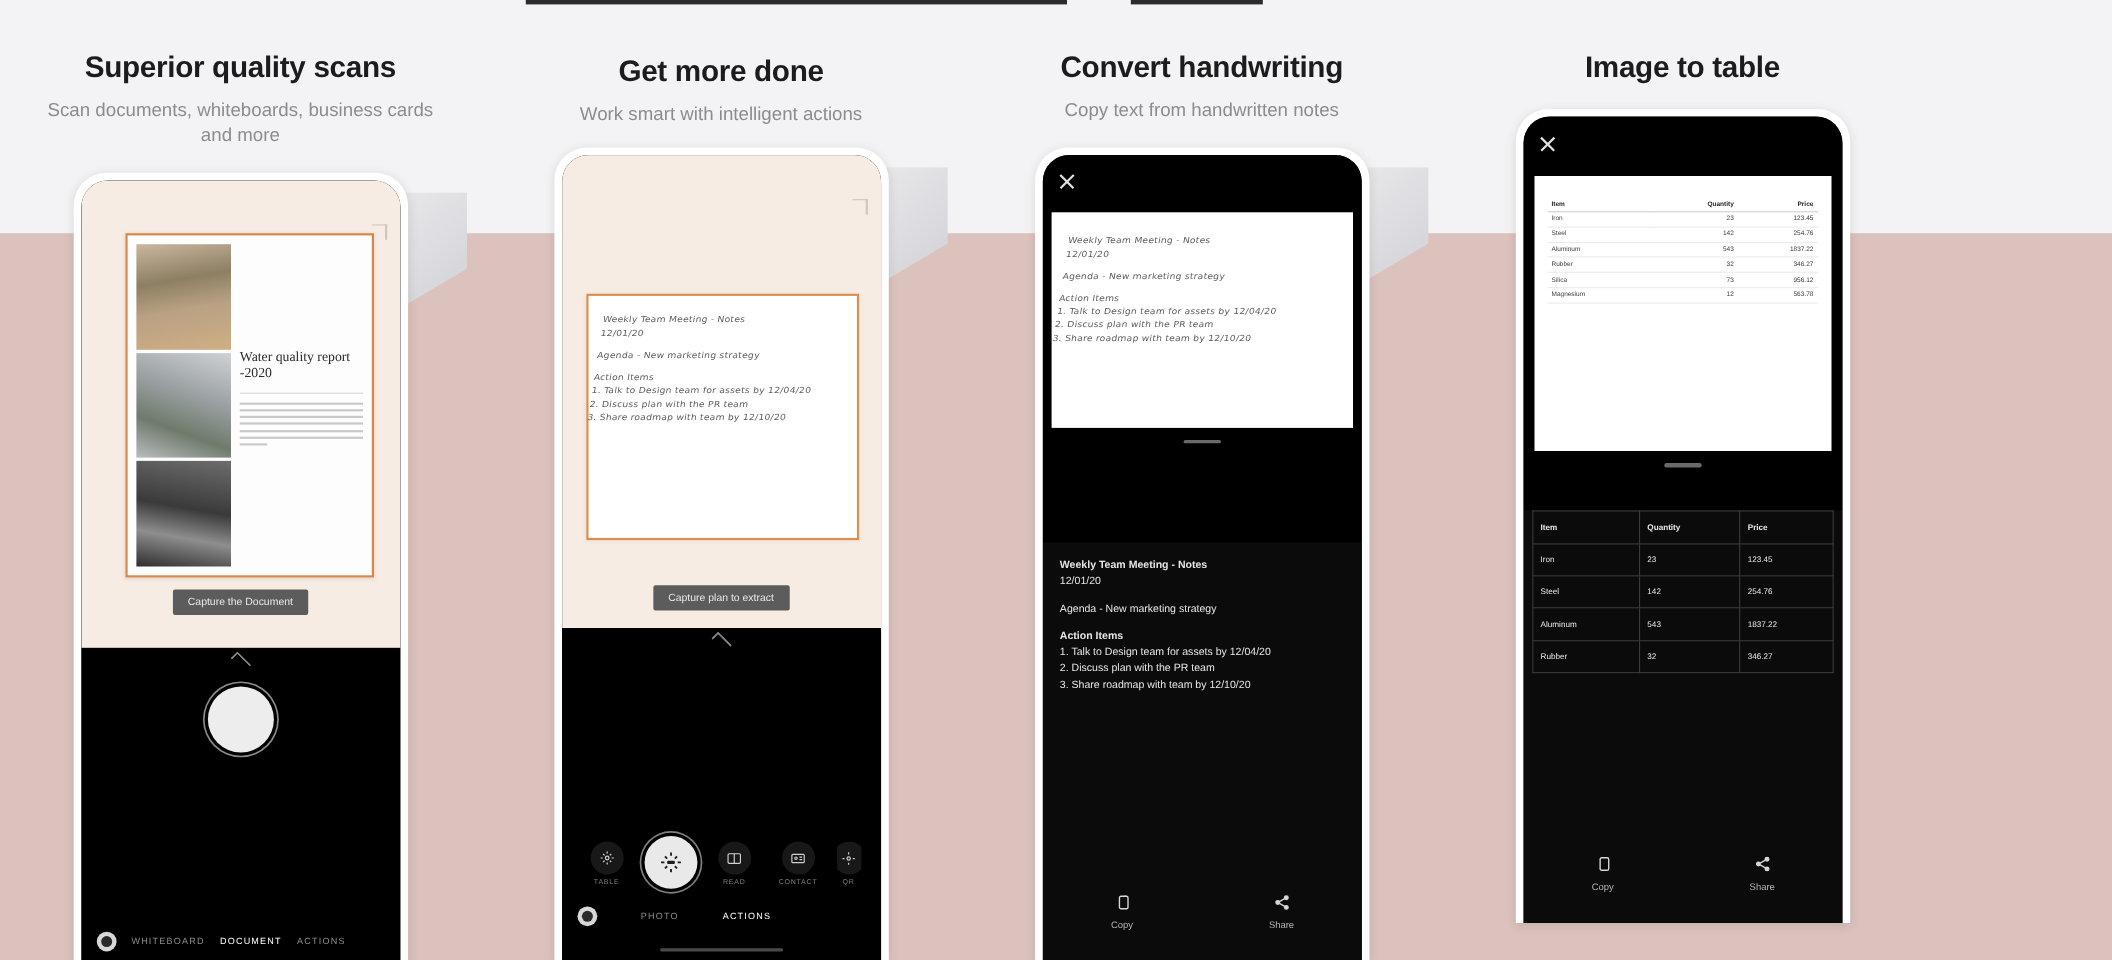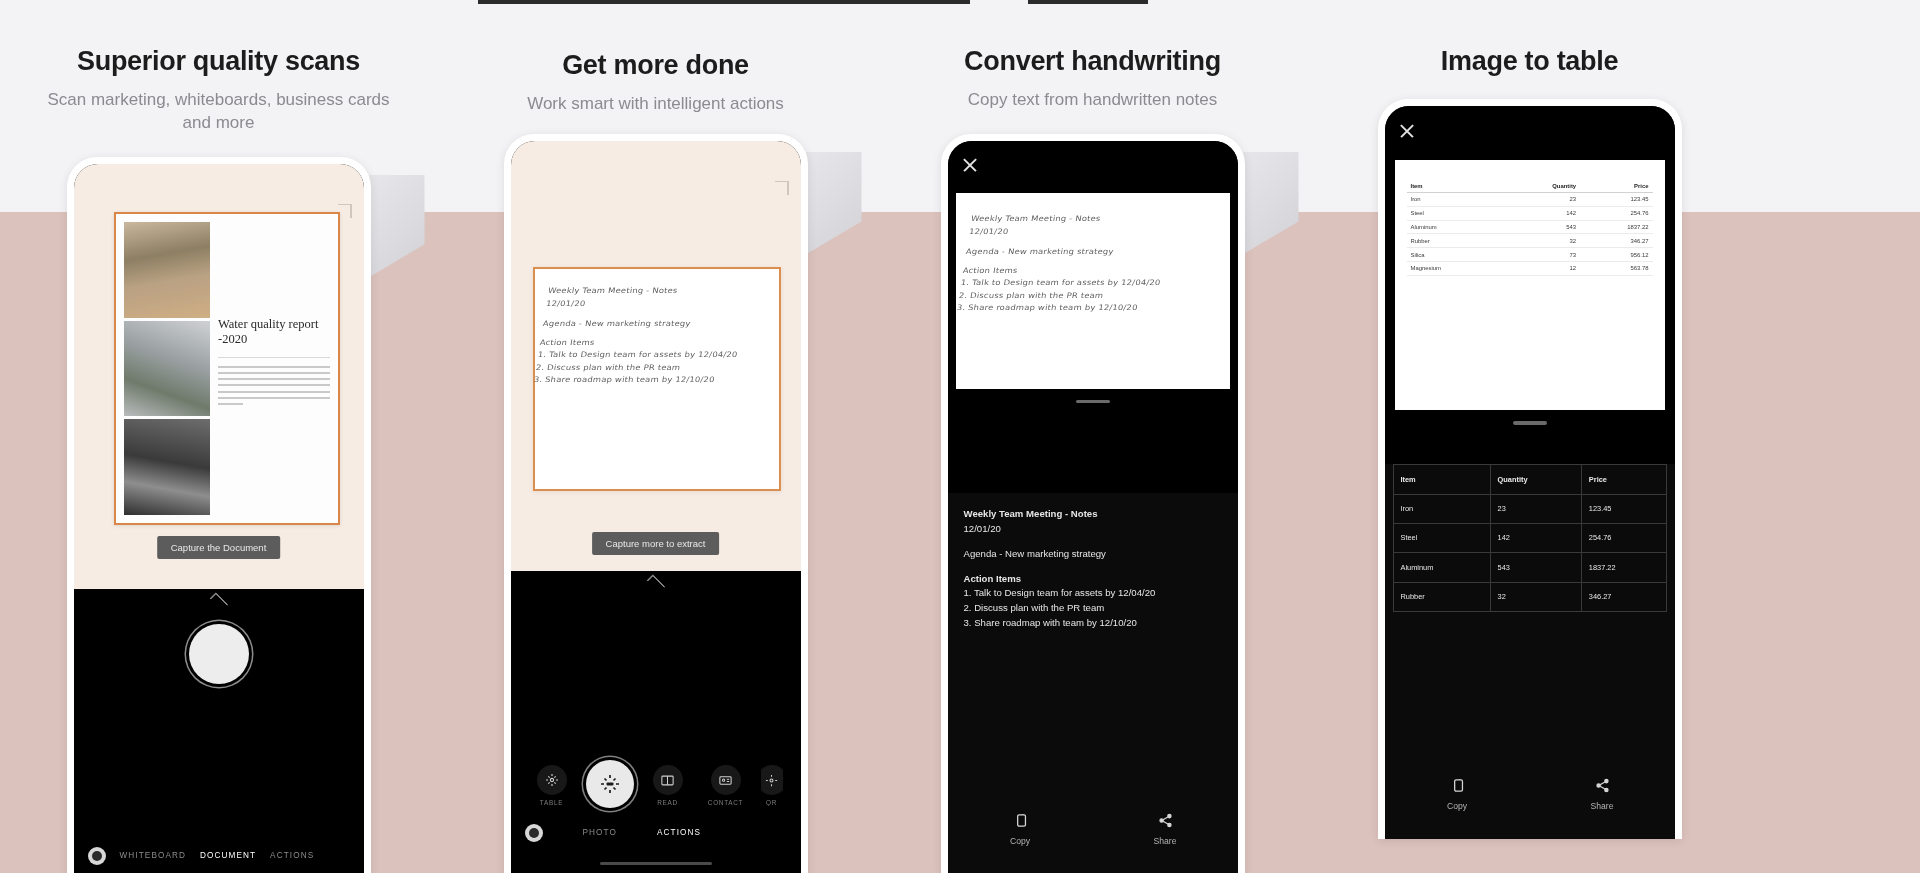--- a/index.html
+++ b/index.html
@@ -261,21 +261,21 @@
 <div class="bg-top"></div>
 <div class="bg-bottom"></div>
 <div class="top-bar b1"></div>
 <div class="top-bar b2"></div>
 
 <div class="panels">
 
   <div class="panel">
     <div class="panel-head">
       <div class="panel-title">Superior quality scans</div>
-      <div class="panel-sub">Scan marketing, whiteboards, business cards and more</div>
+      <div class="panel-sub">Scan documents, whiteboards, business cards and more</div>
     </div>
     <div class="phone-wrap">
       <div class="wedge"></div>
       <div class="phone">
         <div class="screen">
 
           <div class="viewfinder" style="height:425px">
             <div class="vf-corner"></div>
             <div class="doc-sheet" style="left:40px;top:48px;right:24px;bottom:64px">
               <div class="doc-inner">
@@ -337,21 +337,21 @@
                 <span>12/01/20</span>
                 <span class="gap"></span>
                 <span>Agenda - New marketing strategy</span>
                 <span class="gap"></span>
                 <span>Action Items</span><br>
                 <span>1. Talk to Design team for assets by 12/04/20</span><br>
                 <span>2. Discuss plan with the PR team</span><br>
                 <span>3. Share roadmap with team by 12/10/20</span>
               </div>
             </div>
-            <div class="tooltip" style="bottom:16px">Capture more to extract</div>
+            <div class="tooltip" style="bottom:16px">Capture plan to extract</div>
           </div>
 
           <div class="camera-bar">
             <div class="chevron-up"></div>
 
             <div class="actions-row">
               <div class="act">
                 <div class="act-ic">
                   <svg width="16" height="16" viewBox="0 0 24 24" fill="none" stroke="currentColor" stroke-width="1.7">
                     <circle cx="12" cy="12" r="2.4"></circle>

